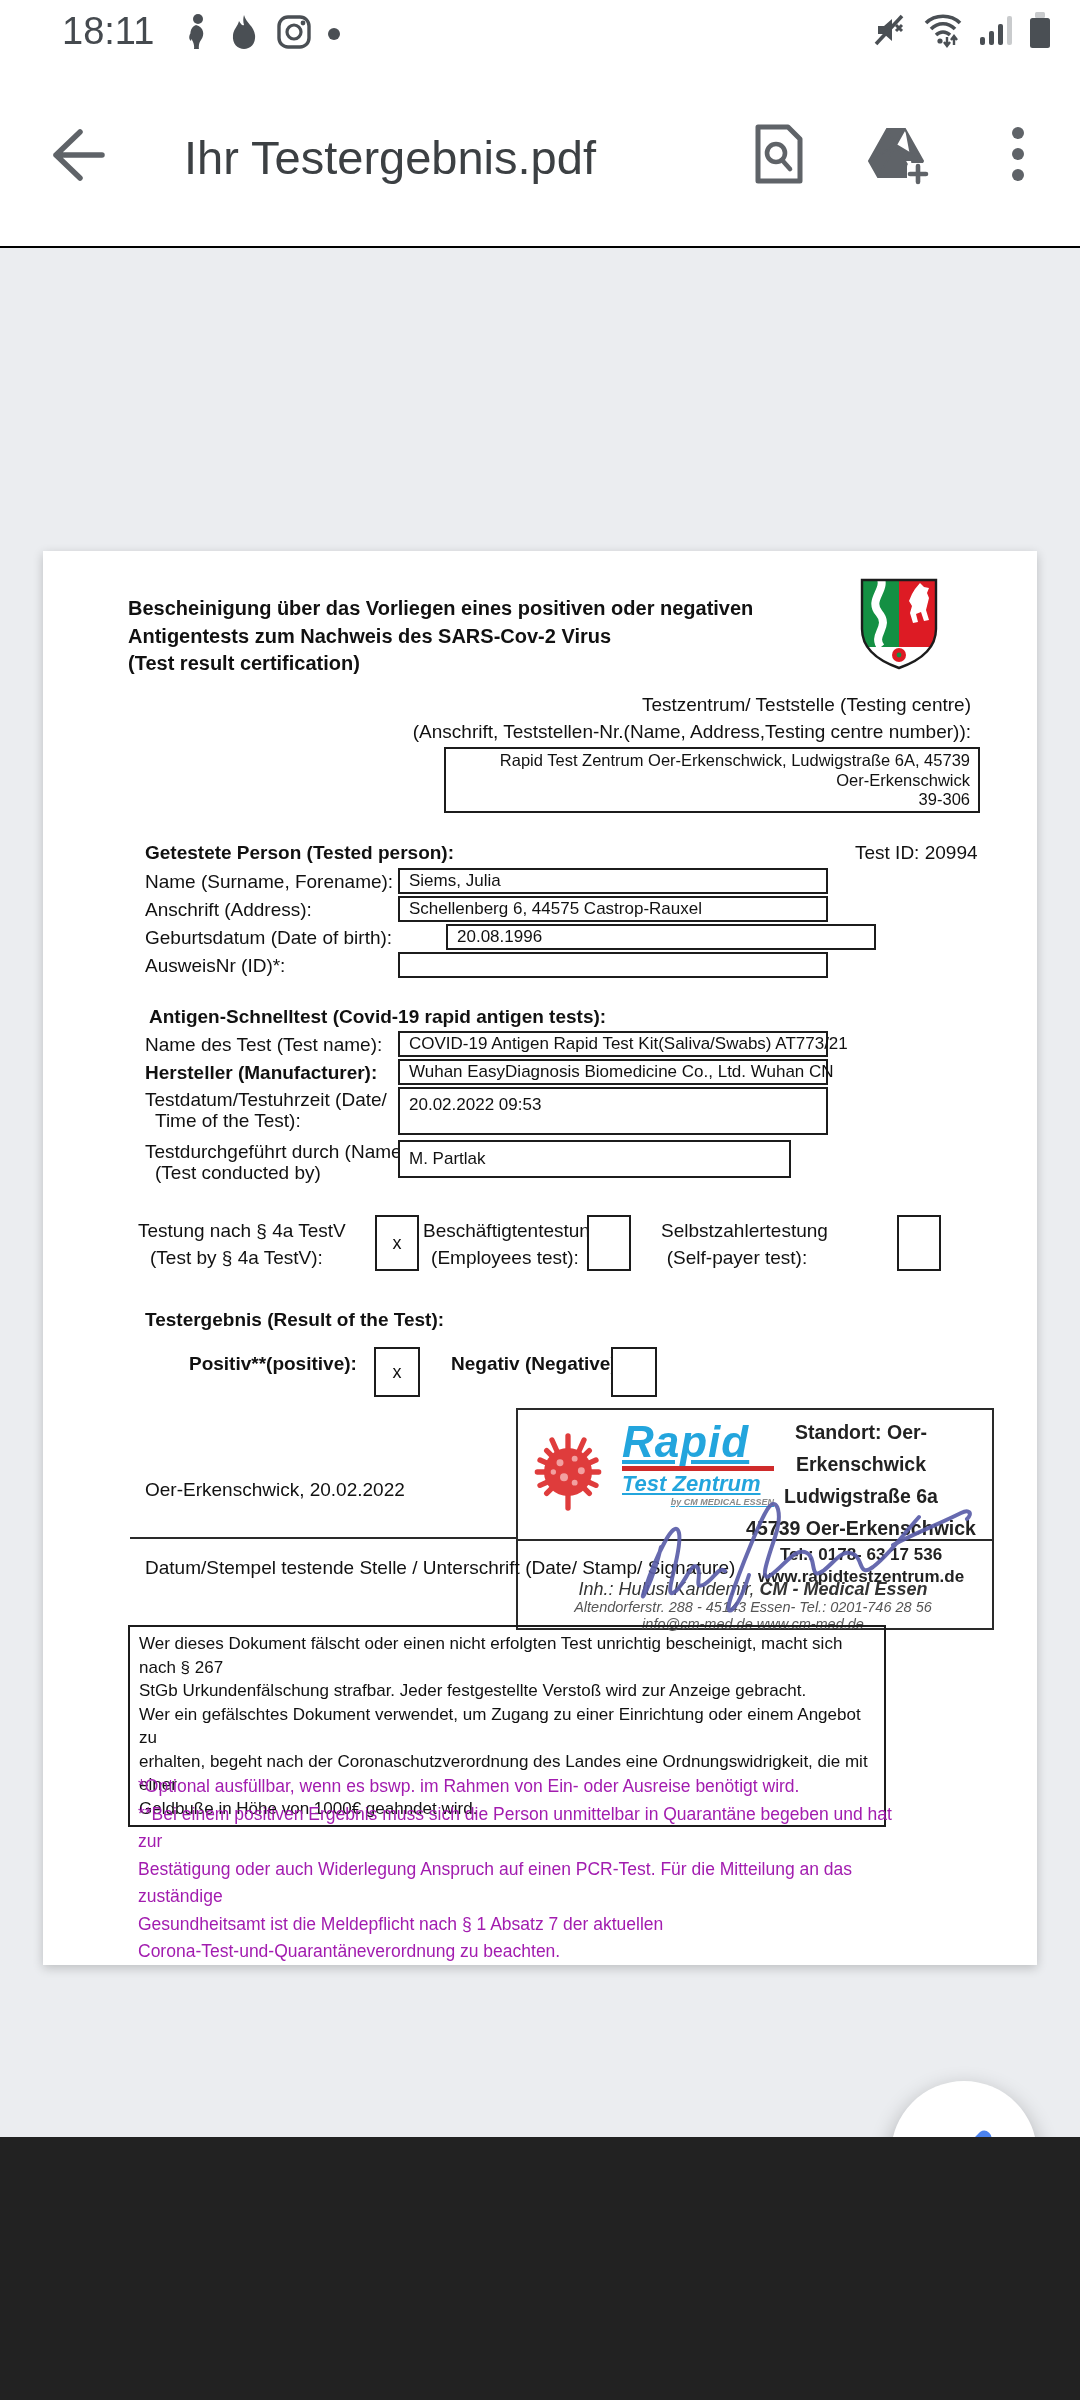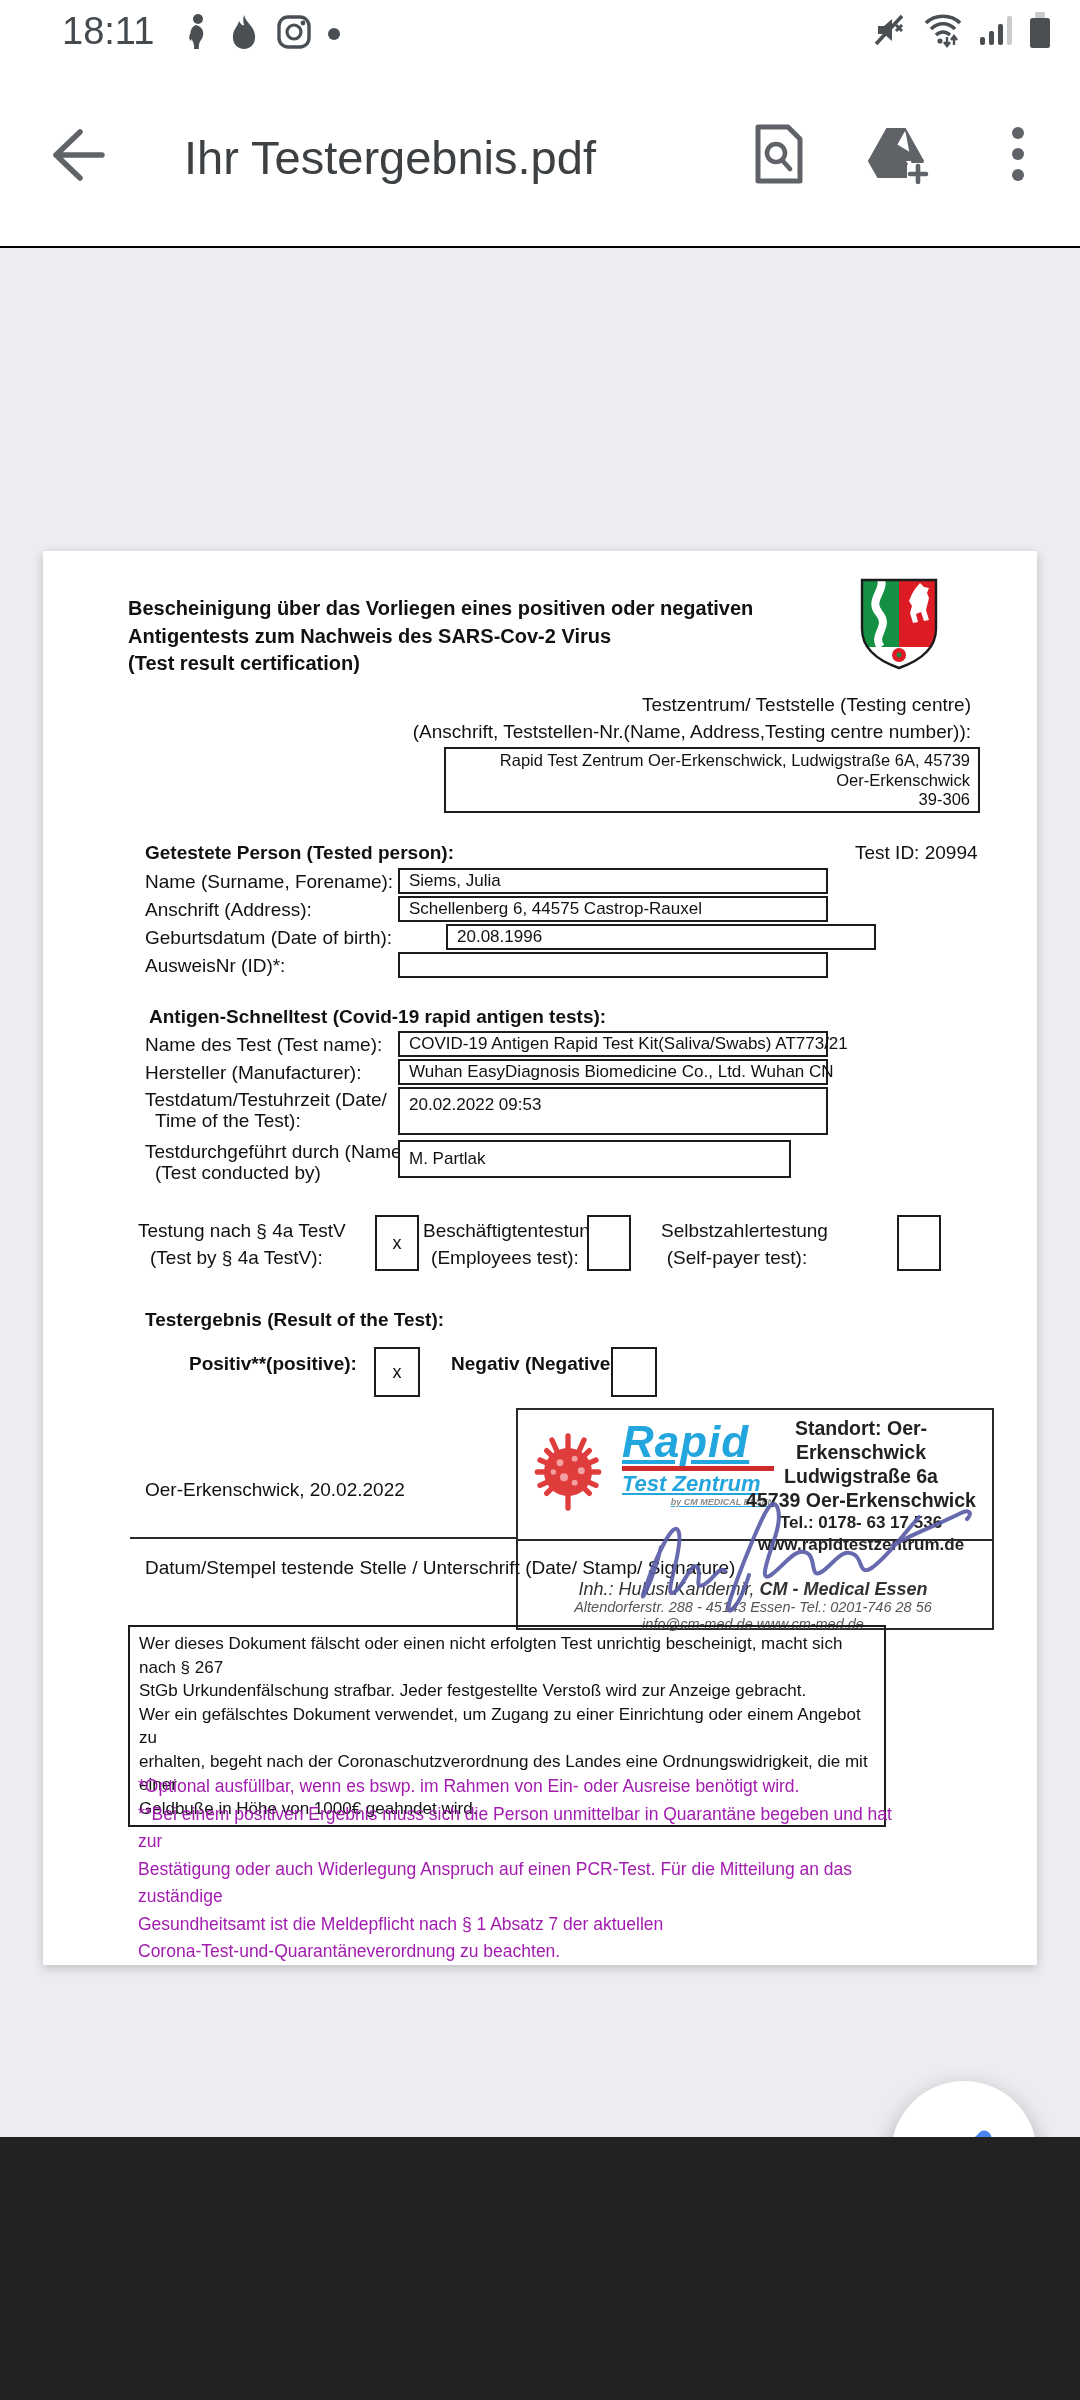--- a/index.html
+++ b/index.html
@@ -36,21 +36,21 @@
   .ct-label{font-size:19px;line-height:27px;text-align:center;}
   .stamp{left:473px;top:857px;width:474px;height:218px;border:2px solid #2a2a2a;background:#fff;}
   .stamp-hline{position:absolute;left:0;right:0;top:129px;height:2px;background:#2a2a2a;}
   .brand{position:absolute;left:104px;top:10px;font-style:italic;font-weight:bold;color:#23a5dd;text-decoration:underline;}
   .brand-main{font-size:44px;line-height:44px;letter-spacing:1px;}
   .brand-rule{width:152px;height:5px;background:#cf2b2b;margin:2px 0 2px 0;}
   .brand-sub{font-size:22px;line-height:22px;}
   .brand-by{font-size:9px;color:#8a8a8a;text-align:right;font-style:italic;margin-top:2px;}
   .stamp-loc{position:absolute;left:218px;top:6px;width:250px;text-align:center;font-weight:bold;
              color:#222;}
-  .loc-l{font-size:19.5px;line-height:24px;}
+  .loc-l{font-size:19.5px;line-height:32px;}
   .loc-s{font-size:17px;line-height:22px;}
   .owner{position:absolute;left:4px;right:8px;top:170px;text-align:center;font-style:italic;}
   .owner-1{font-size:18px;color:#333;line-height:19px;}
   .owner-2{font-size:14.5px;color:#555;line-height:16.5px;}
   .warning{left:85px;top:1074px;width:736px;border:2px solid #1c1c1c;padding:5px 9px;
            font-size:17px;line-height:23.5px;}
   .footnotes{left:95px;top:1222px;width:760px;font-size:17.5px;line-height:27.5px;color:#a21caf;}
   .sig{left:588px;top:938px;width:352px;height:136px;z-index:5;}
   
   .fab{position:absolute;left:891px;top:2081px;width:146px;height:146px;border-radius:50%;
@@ -211,21 +211,21 @@
     <div class="abs rbox" style="left:355px;top:373px;width:417px;height:22px;margin-left:48px;">20.08.1996</div>
 
     <div class="abs row-label" style="top:404px;">AusweisNr (ID)*:</div>
     <div class="abs rbox" style="left:355px;top:401px;width:417px;height:22px;"></div>
 
     <div class="abs sec-head" style="left:106px;top:455px;">Antigen-Schnelltest (Covid-19 rapid antigen tests):</div>
 
     <div class="abs row-label" style="top:483px;">Name des Test (Test name):</div>
     <div class="abs rbox" style="left:355px;top:480px;width:417px;height:22px;">COVID-19 Antigen Rapid Test Kit(Saliva/Swabs) AT773/21</div>
 
-    <div class="abs row-label" style="top:511px;">Hersteller (Manufacturer):</div>
+    <div class="abs row-label" style="top:511px;font-weight:bold;">Hersteller (Manufacturer):</div>
     <div class="abs rbox" style="left:355px;top:508px;width:417px;height:22px;">Wuhan EasyDiagnosis Biomedicine Co., Ltd. Wuhan CN</div>
 
     <div class="abs row-label" style="top:538px;">
       <div>Testdatum/Testuhrzeit (Date/</div>
       <div style="padding-left:10px;">Time of the Test):</div>
     </div>
     <div class="abs rbox" style="left:355px;top:536px;width:417px;height:38px;align-items:flex-start;padding-top:6px;">20.02.2022 09:53</div>
 
     <div class="abs row-label" style="top:590px;">
       <div>Testdurchgeführt durch (Name)</div>

